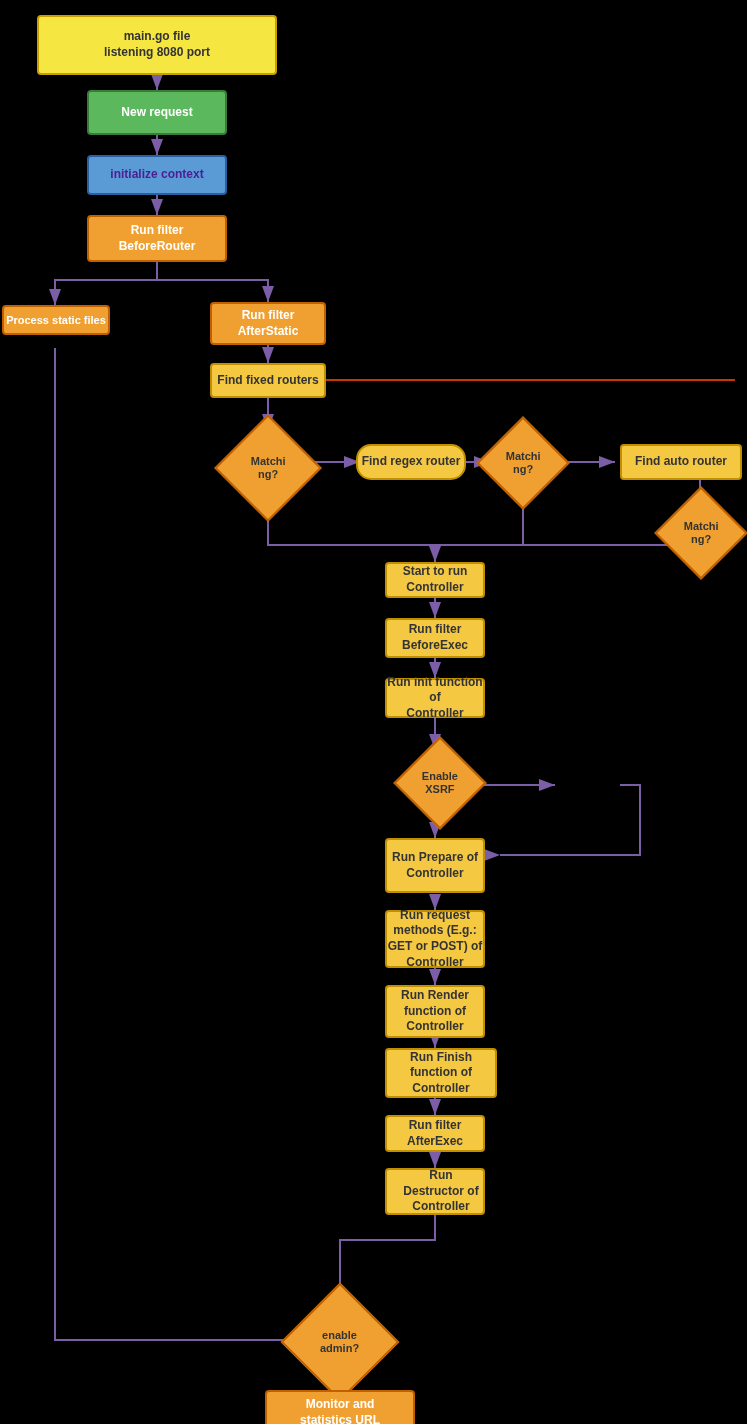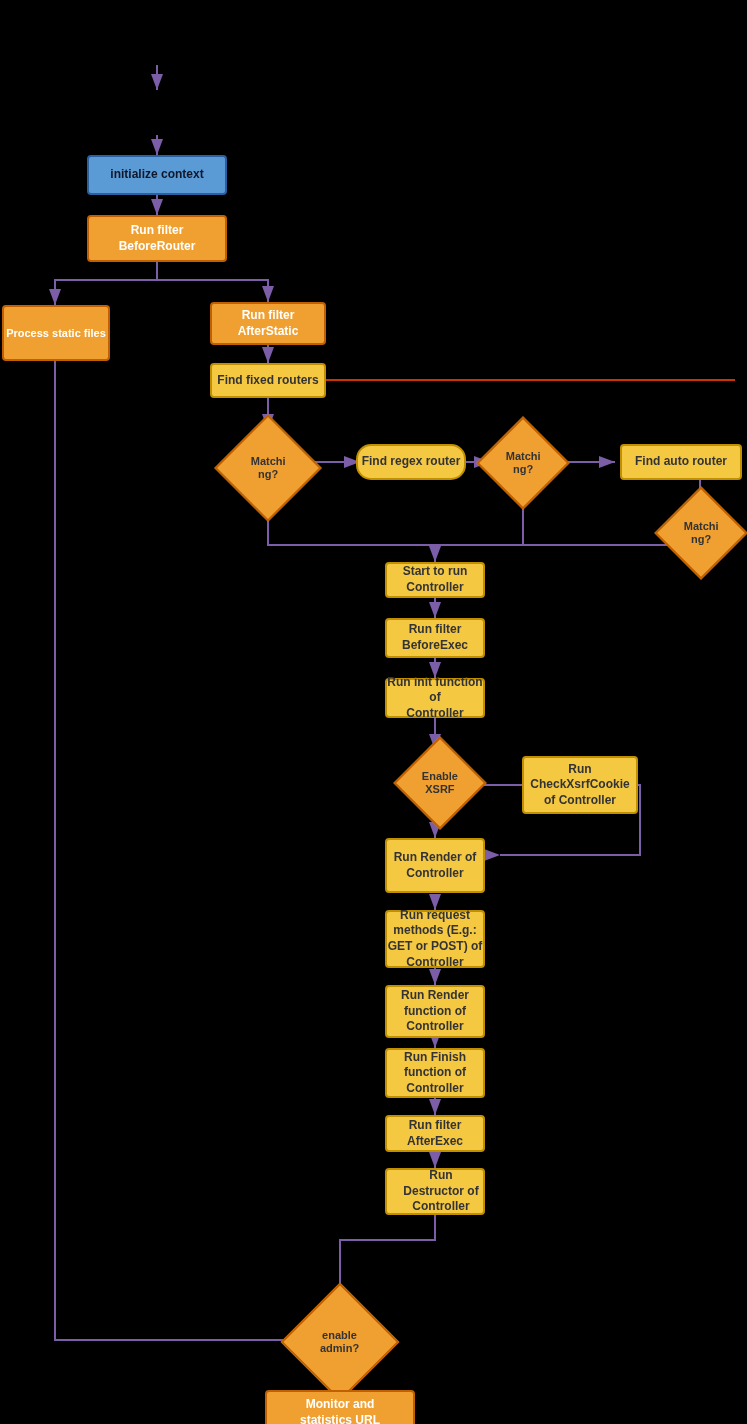--- a/index.html
+++ b/index.html
@@ -35,21 +35,21 @@
       color: #333;
     }
     .node-green {
       background: #5cb85c;
       border: 2px solid #3a7a3a;
       color: #fff;
     }
     .node-blue {
       background: #5b9bd5;
       border: 2px solid #2a5fa0;
-      color: #0f172a;
+      color: #4c1d95;
     }
     .node-orange {
       background: #f0a030;
       border: 2px solid #c06000;
       color: #fff;
     }
     .node-lightorange {
       background: #f5c842;
       border: 2px solid #c09000;
       color: #333;
@@ -148,32 +148,39 @@
 
     <polyline points="435,1215 435,1240 340,1240 340,1305" stroke="#7b5ea7" stroke-width="2" fill="none" marker-end="url(#arrowhead)"></polyline>
 
     <polyline points="55,348 55,1340 305,1340" stroke="#7b5ea7" stroke-width="2" fill="none" marker-end="url(#arrowhead)"></polyline>
 
     <line x1="340" y1="1355" x2="340" y2="1390" stroke="#7b5ea7" stroke-width="2" marker-end="url(#arrowhead)"></line>
 
     <line x1="210" y1="380" x2="735" y2="380" stroke="#cc3300" stroke-width="2" stroke-dasharray="0"></line>
   </svg>
 
-
+  <div class="node node-rect node-yellow" style="left:37px; top:15px; width:240px; height:60px;">
+    <span style="white-space:pre-line;">main.go file
+listening 8080 port</span>
+  </div>
+
+  <div class="node node-rect node-green" style="left:87px; top:90px; width:140px; height:45px;">
+    <span>New request</span>
+  </div>
 
   <div class="node node-rect node-blue" style="left:87px; top:155px; width:140px; height:40px;">
     <span>initialize context</span>
   </div>
 
   <div class="node node-rect node-orange" style="left:87px; top:215px; width:140px; height:47px;">
     <span style="white-space:pre-line;">Run filter
 BeforeRouter</span>
   </div>
 
-  <div class="node node-rect node-orange" style="left:2px; top:305px; width:108px; height:56px; font-size:11px;">
+  <div class="node node-rect node-orange" style="left:2px; top:305px; width:108px; height:30px; font-size:11px;">
     <span style="white-space:pre-line;">Process static files</span>
   </div>
 
   <div class="node node-rect node-orange" style="left:210px; top:302px; width:116px; height:43px;">
     <span style="white-space:pre-line;">Run filter
 AfterStatic</span>
   </div>
 
   <div class="node node-rect node-lightorange" style="left:210px; top:363px; width:116px; height:35px;text-align:center;">
     <span>Find fixed routers</span>
@@ -223,45 +230,40 @@
 Controller</span>
   </div>
 
   <div class="node node-diamond diamond-orange" style="left:407px; top:750px; width:66px; height:66px;">
     <div class="node-diamond-inner">
       <span style="white-space:pre-line;">Enable
 XSRF</span>
     </div>
   </div>
 
-  <div class="node node-rect node-lightorange" style="left:522px; top:756px; width:116px; height:58px;">
-    <span style="white-space:pre-line;">Run
-CheckXsrfCookie
-of Controller</span>
-  </div>
 
   <div class="node node-rect node-lightorange" style="left:385px; top:838px; width:100px; height:55px;">
-    <span style="white-space:pre-line;">Run Render of
+    <span style="white-space:pre-line;">Run Prepare of
 Controller</span>
   </div>
 
   <div class="node node-rect node-lightorange" style="left:385px; top:910px; width:100px; height:58px;">
     <span style="white-space:pre-line;text-align:center;">Run request
 methods (E.g.:
 GET or POST) of
 Controller</span>
   </div>
 
   <div class="node node-rect node-lightorange" style="left:385px; top:985px; width:100px; height:53px;">
     <span style="white-space:pre-line;">Run Render
 function of
 Controller</span>
   </div>
 
-  <div class="node node-rect node-lightorange" style="left:385px; top:1048px; width:100px; height:50px;">
+  <div class="node node-rect node-lightorange" style="left:385px; top:1048px; width:112px; height:50px;">
     <span style="white-space:pre-line;">Run Finish
 function of
 Controller</span>
   </div>
 
   <div class="node node-rect node-lightorange" style="left:385px; top:1115px; width:100px; height:37px;">
     <span style="white-space:pre-line;">Run filter
 AfterExec</span>
   </div>
 

